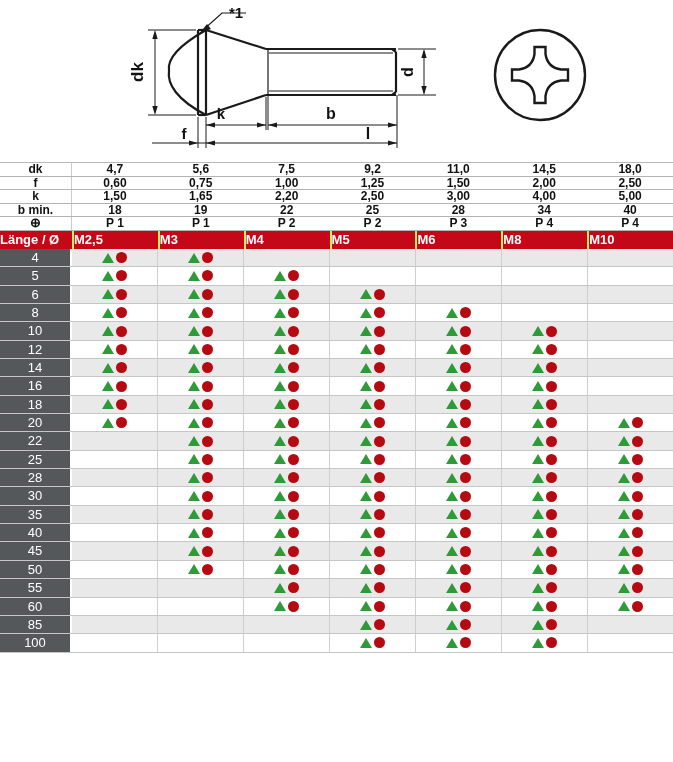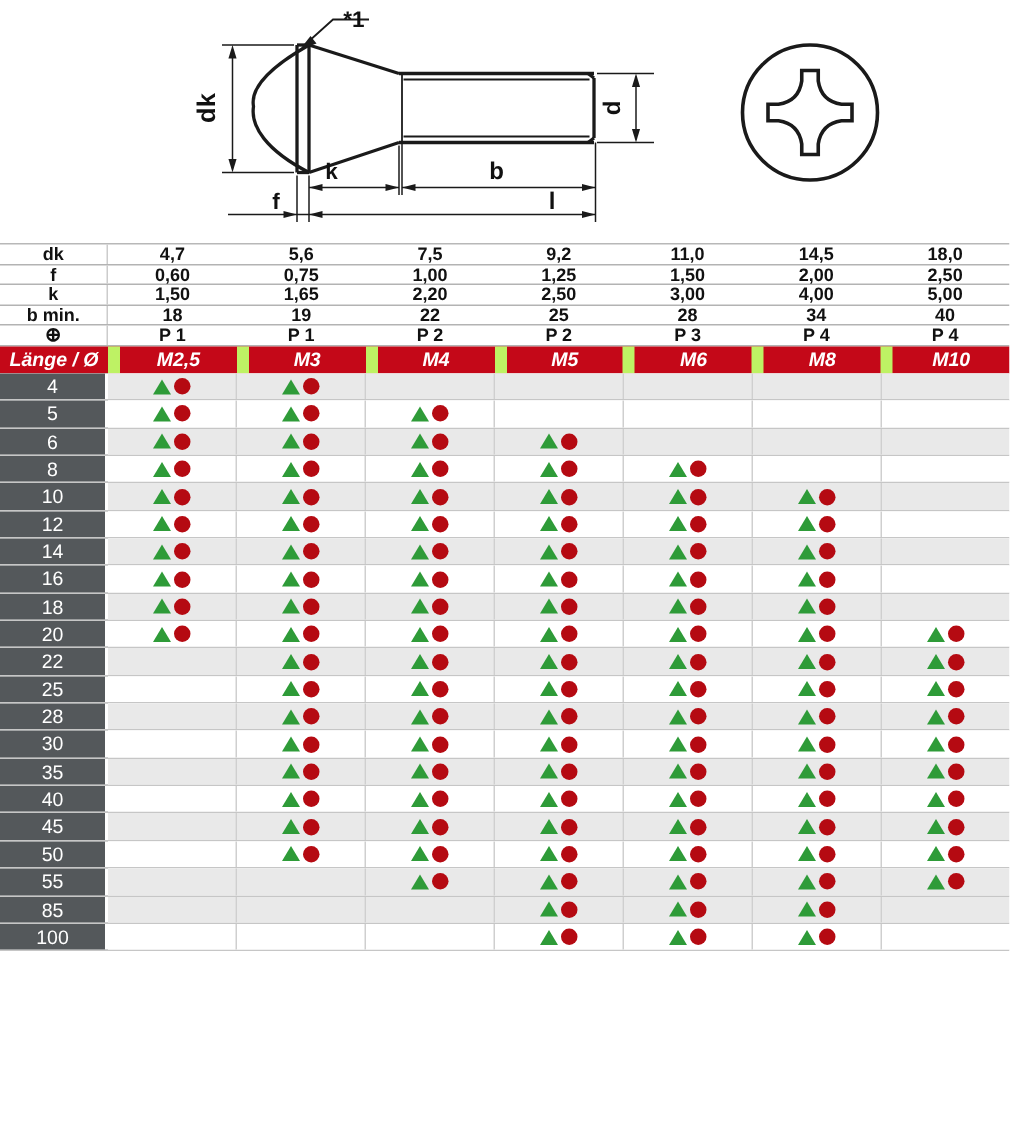--- a/index.html
+++ b/index.html
@@ -13,22 +13,22 @@
   .spec { width:673px; border-top:1px solid #b8b8b8; }
   .spec-row { display:flex; height:13.6px; border-bottom:1px solid #b3b3b3; }
   .spec-cell { flex:1; text-align:center; font-size:12px; font-weight:bold;
                color:#111; line-height:12.6px; }
   .spec-cell.label { flex:0 0 72px; border-right:1px solid #ccc; }
   .spec-cell.label.phil { font-size:13px; line-height:12px; }
 
   
   .sizehead { display:flex; height:18px; background:#C40818; }
   .hcell { flex:1; color:#fff; font-size:13px; font-weight:bold;
-           text-align:center; line-height:18px;font-style:italic; }
-  .hcell + .hcell { border-left:8px solid #bef264; }
+           text-align:left; line-height:18px; }
+  .hcell + .hcell { border-left:2px solid #bef264; }
   .hcell.corner { flex:0 0 72px; }
 
   
   .tbody { width:673px; height:514px; display:flex; flex-direction:column; }
   .trow { display:flex; height:18.357px; border-bottom:1px solid #c6c6c6;
           background:#fff; }
   .trow.gray .tcell { background:#E9E9E9; }
   .tlabel { flex:0 0 72px; background:#54585B; color:#fff; font-size:13px;
             text-align:center; line-height:17.4px; border-right:2px solid #fff; }
   .tcell { flex:1; display:flex; align-items:center; justify-content:center;
@@ -677,20 +677,45 @@
       </div>
       <div class="tcell">
         <span class="tri"></span>
         <span class="dot"></span>
       </div>
       <div class="tcell">
         <span class="tri"></span>
         <span class="dot"></span>
       </div>
     </div>
+    <div class="trow">
+      <div class="tlabel">60</div>
+      <div class="tcell"></div>
+      <div class="tcell"></div>
+      <div class="tcell">
+        <span class="tri"></span>
+        <span class="dot"></span>
+      </div>
+      <div class="tcell">
+        <span class="tri"></span>
+        <span class="dot"></span>
+      </div>
+      <div class="tcell">
+        <span class="tri"></span>
+        <span class="dot"></span>
+      </div>
+      <div class="tcell">
+        <span class="tri"></span>
+        <span class="dot"></span>
+      </div>
+      <div class="tcell">
+        <span class="tri"></span>
+        <span class="dot"></span>
+      </div>
+    </div>
     <div class="trow gray">
       <div class="tlabel">85</div>
       <div class="tcell"></div>
       <div class="tcell"></div>
       <div class="tcell"></div>
       <div class="tcell">
         <span class="tri"></span>
         <span class="dot"></span>
       </div>
       <div class="tcell">

